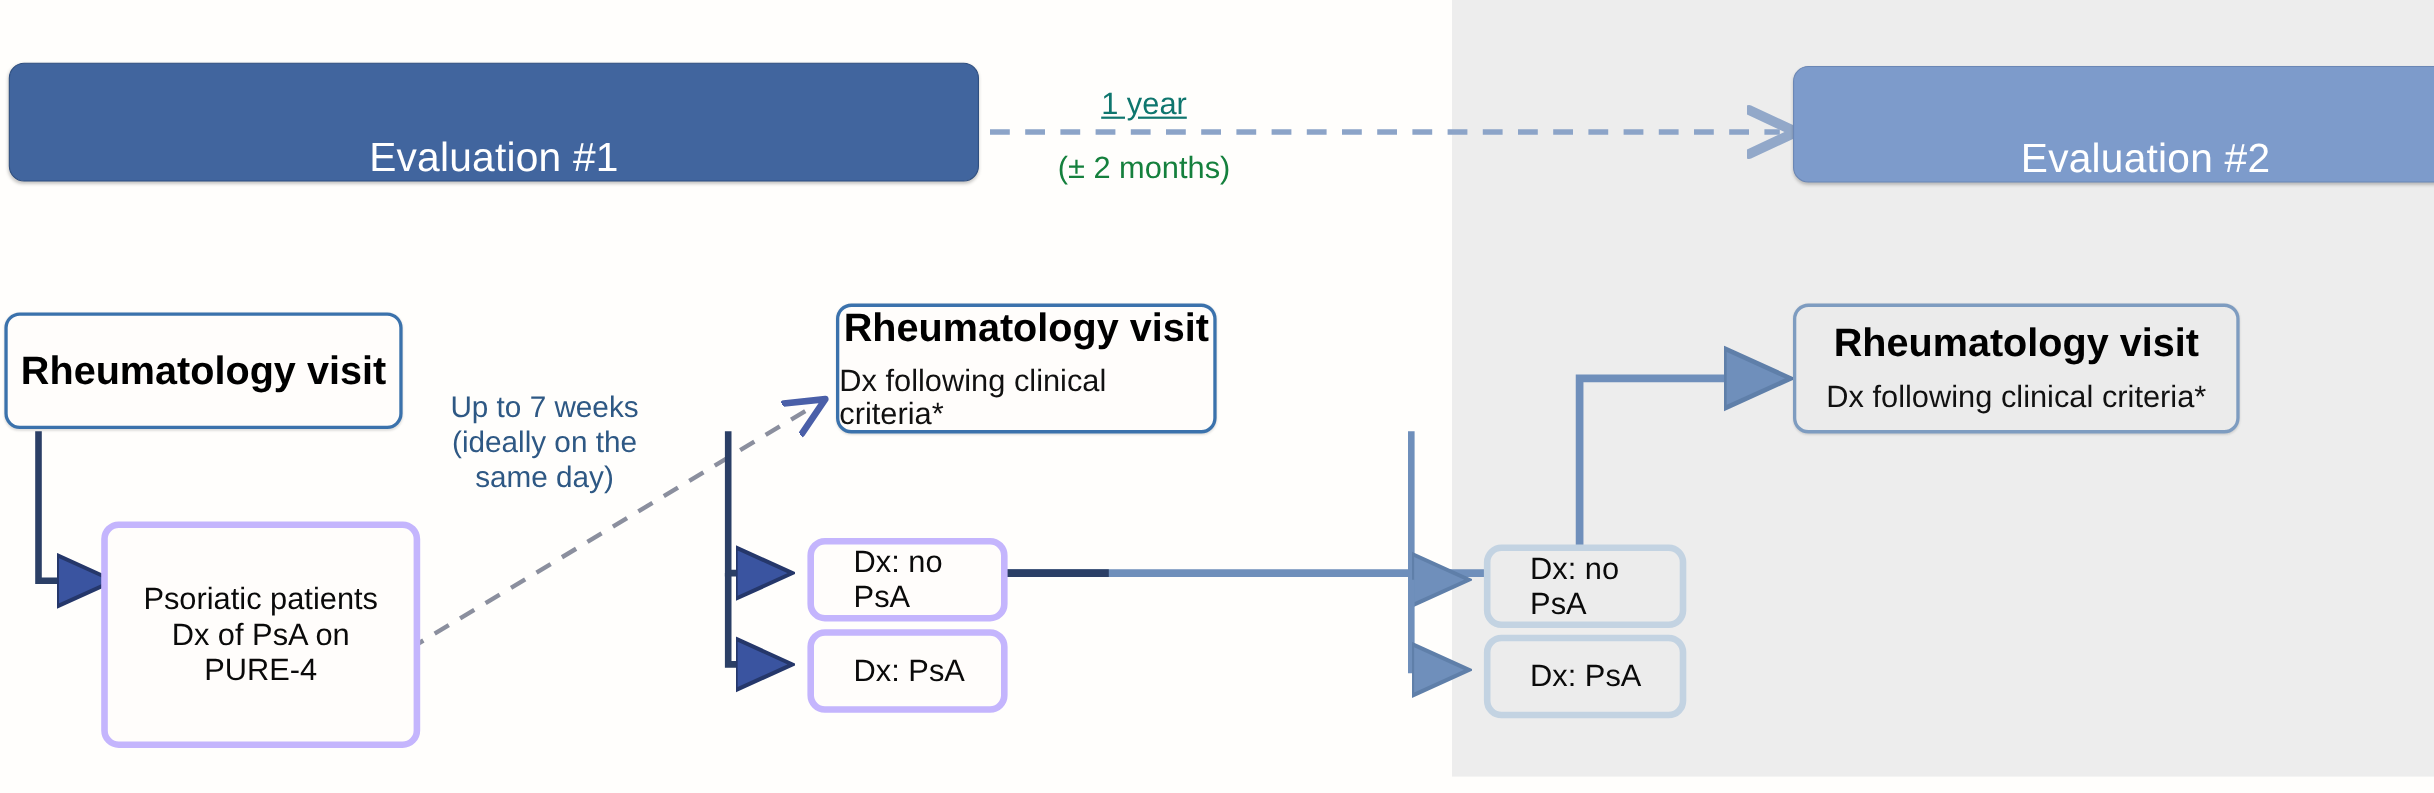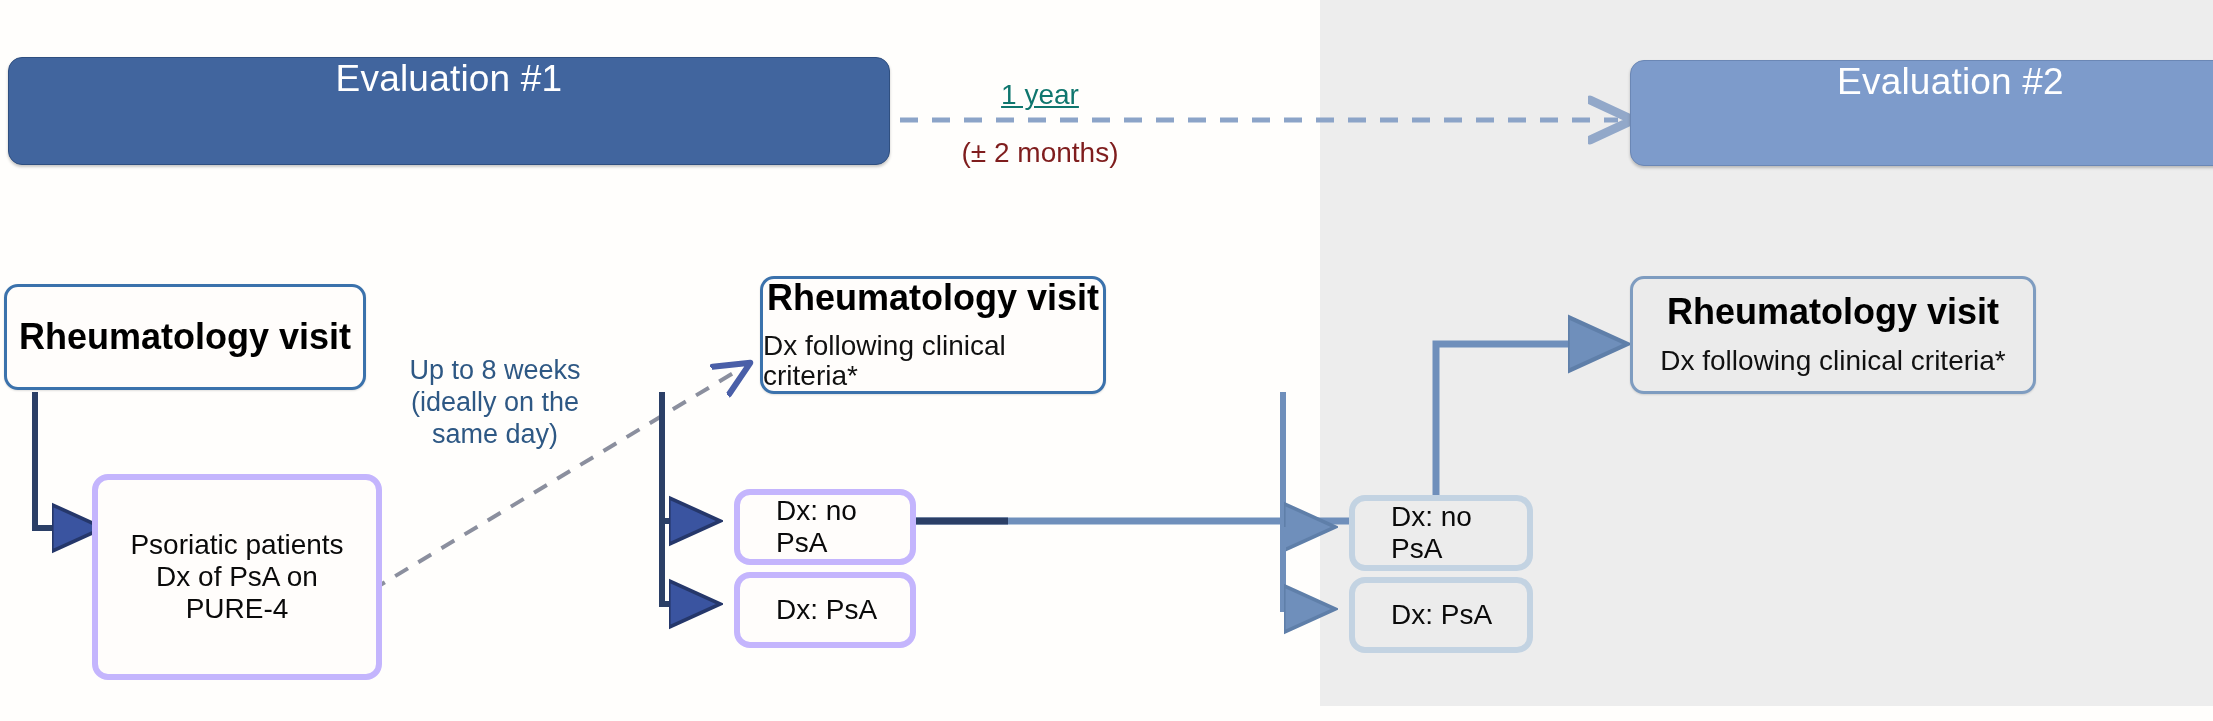--- a/index.html
+++ b/index.html
@@ -21,21 +21,21 @@
     left: 1320px;
     top: 0px;
     width: 893px;
     height: 706px;
     background: #ededed;
   }
   
   .eval-bar {
     position: absolute;
     display: flex;
-    align-items: flex-start;
+    align-items: flex-end;
     justify-content: center;
     border-radius: 14px;
     color: #ffffff;
     font-size: 37px;
     letter-spacing: 0.2px;
     box-shadow: 0 2px 3px rgba(0,0,0,0.22);
   }
   #eval1 {
     left: 8px;
     top: 57px;
@@ -119,21 +119,21 @@
   #lbl-weeks {
     left: 400px; top: 355px; width: 190px;
     font-size: 27px; color: #2e5884;
   }
   #lbl-1year {
     left: 960px; top: 78px; width: 160px;
     font-size: 28px; color: #0f766e; text-decoration: underline;
   }
   #lbl-months {
     left: 930px; top: 136px; width: 220px;
-    font-size: 28px; color: #7f1d1d;
+    font-size: 28px; color: #15803d;
   }
   svg.overlay {
     position: absolute;
     left: 0; top: 0;
     width: 2213px; height: 721px;
     pointer-events: none;
   }
 </style>
 </head>
 <body>
@@ -203,21 +203,21 @@
 
   <div class="soft-box" id="psoriatic">
     <div class="soft-text">
       <div>Psoriatic patients</div>
       <div>Dx of PsA on</div>
       <div>PURE-4</div>
     </div>
   </div>
 
   <div class="label-text" id="lbl-weeks">
-    <div>Up to 8 weeks</div>
+    <div>Up to 7 weeks</div>
     <div>(ideally on the</div>
     <div>same day)</div>
   </div>
 
   <div class="visit-box" id="rheum1">
     <div class="visit-title">Rheumatology visit</div>
     <div class="visit-sub">Dx following clinical criteria*</div>
   </div>
 
   <div class="soft-box" id="dx-no-psa1">

